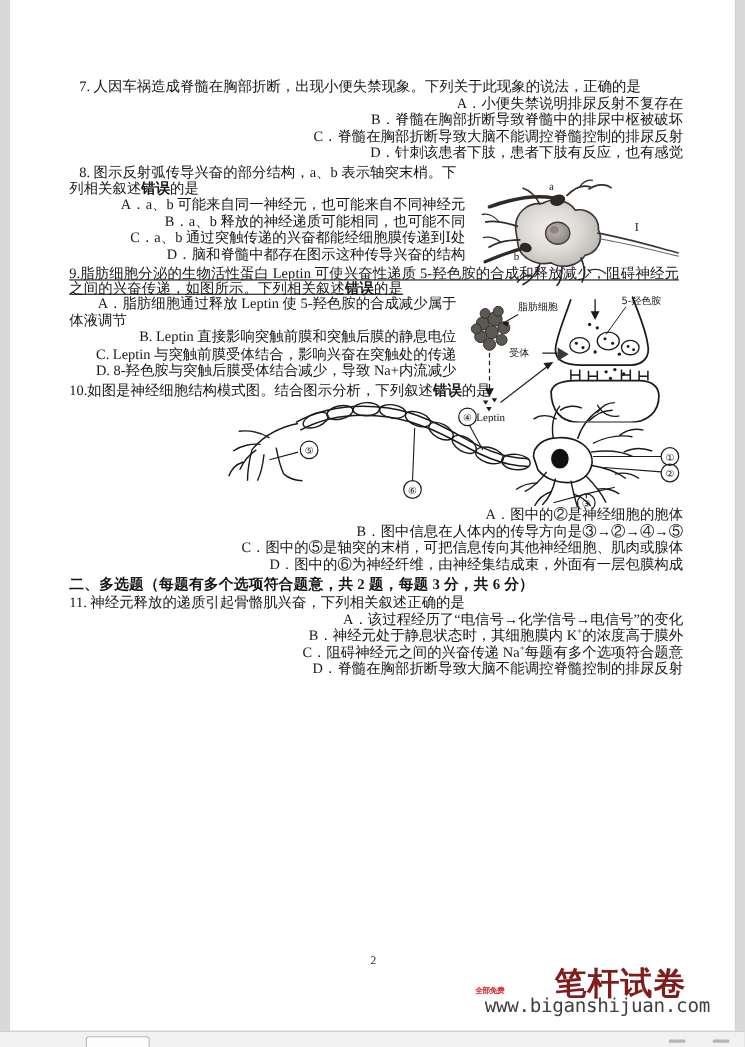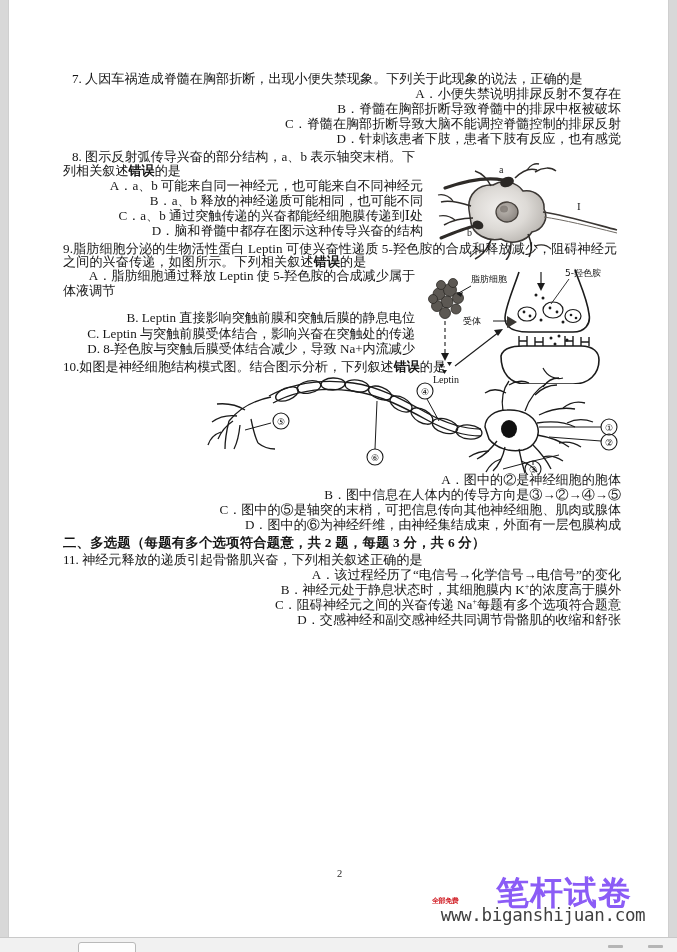--- a/index.html
+++ b/index.html
@@ -37,33 +37,34 @@
     top: 72px;
     width: 558px;
     color: #161616;
     font-size: 13.1px;
     line-height: 1.0;
   }
   .qline {
     margin: 0 0 1px 0;
     text-indent: 0;
     letter-spacing: 0.1px;
+    text-decoration: underline;
   }
   .q {
     margin-top: 0;
     margin-bottom: 2px;
     text-indent: 9px;
   }
   .opt {
     margin: 0 0 2px 0;
     text-indent: 26px;
     text-align: right;
   }
   .opt-cont {
-    margin: 0 0 14px 0;
+    margin: 0 0 2px 0;
     text-indent: 0;
   }
   .blk {
     margin-bottom: 5px;
   }
   .b {
     font-weight: bold;
   }
   .sec {
     font-weight: bold;
@@ -101,22 +102,22 @@
     position: absolute;
     right: 10px;
     bottom: 14px;
     width: 230px;
     text-align: center;
     user-select: none;
   }
   .wm-cn {
     font-family: "DejaVu Sans", sans-serif;
     font-weight: bold;
-    font-size: 33px;
-    color: #8b5cf6;
+    font-size: 29px;
+    color: #7f1d1d;
     letter-spacing: 1px;
     line-height: 1.0;
     margin-left: 42px;
   }
   .wm-url {
     font-family: "DejaVu Sans Mono", "Liberation Mono", monospace;
     font-size: 17.5px;
     color: #404040;
     letter-spacing: -0.3px;
     line-height: 1.05;
@@ -429,21 +430,21 @@
         <p class="opt">D．图中的⑥为神经纤维，由神经集结成束，外面有一层包膜构成</p>
       </div>
 
       <p class="sec">二、多选题（每题有多个选项符合题意，共 2 题，每题 3 分，共 6 分）</p>
 
       <div class="blk">
         <p class="q" style="text-indent:0;">11. 神经元释放的递质引起骨骼肌兴奋，下列相关叙述正确的是</p>
         <p class="opt">A．该过程经历了“电信号→化学信号→电信号”的变化</p>
         <p class="opt"><span>B．神经元处于静息状态时，其细胞膜内 K</span><sup>+</sup><span>的浓度高于膜外</span></p>
         <p class="opt"><span>C．阻碍神经元之间的兴奋传递 Na</span><sup>+</sup><span>每题有多个选项符合题意</span></p>
-        <p class="opt">D．交感神经和副交感神经共同调节骨骼肌的收缩和舒张</p>
+        <p class="opt">D．脊髓在胸部折断导致大脑不能调控脊髓控制的排尿反射</p>
       </div>
 
     </div>
 
     <div class="pagenum">2</div>
 
     <div class="wm">
       <div class="wm-badge">全部免费</div>
       <div class="wm-cn">笔杆试卷</div>
       <div class="wm-url">www.biganshijuan.com</div>

